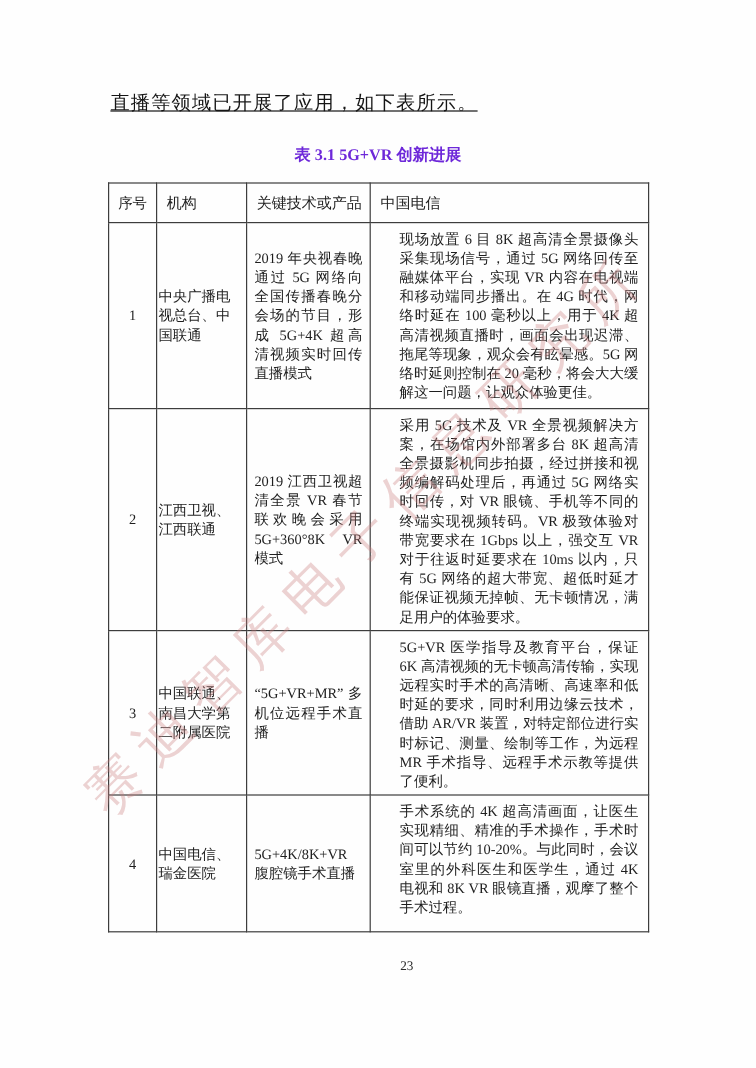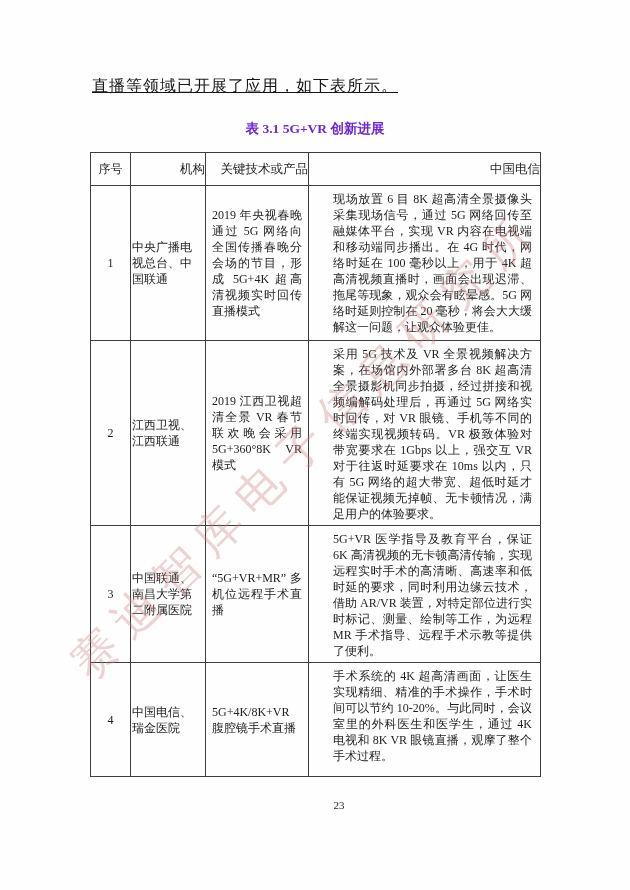--- a/index.html
+++ b/index.html
@@ -50,21 +50,21 @@
   .progress-table thead tr { height: 33px; }
   .progress-table tbody tr.row-1 { height: 155px; }
   .progress-table tbody tr.row-2 { height: 183px; }
   .progress-table tbody tr.row-3 { height: 135px; }
   .progress-table tbody tr.row-4 { height: 114px; }
   .col-index   { width: 40px; }
   .col-org     { width: 75px; }
   .col-tech    { width: 103px; }
   .col-prog    { width: 232px; }
   th.h-index, td.c-index { text-align: center; }
-  th.h-org, th.h-tech, th.h-prog { text-align: right; padding-left: 8px; font-size: 12.5px; }
+  th.h-org, th.h-tech, th.h-prog { text-align: left; padding-left: 8px; font-size: 12.5px; }
   td.c-org  { padding: 4px 5px 4px 1px; text-align: left; }
   td.c-tech { padding: 4px 6px; text-align: justify; font-family: Liberation Serif, serif; }
   td.c-prog { padding: 5px 8px 3px 24px; text-align: justify; vertical-align: top; }
   .page-number {
     position: absolute;
     left: 0; top: 799px;
     width: 100%;
     text-align: center;
     font-size: 11px;
     color: #2a2a2a;

